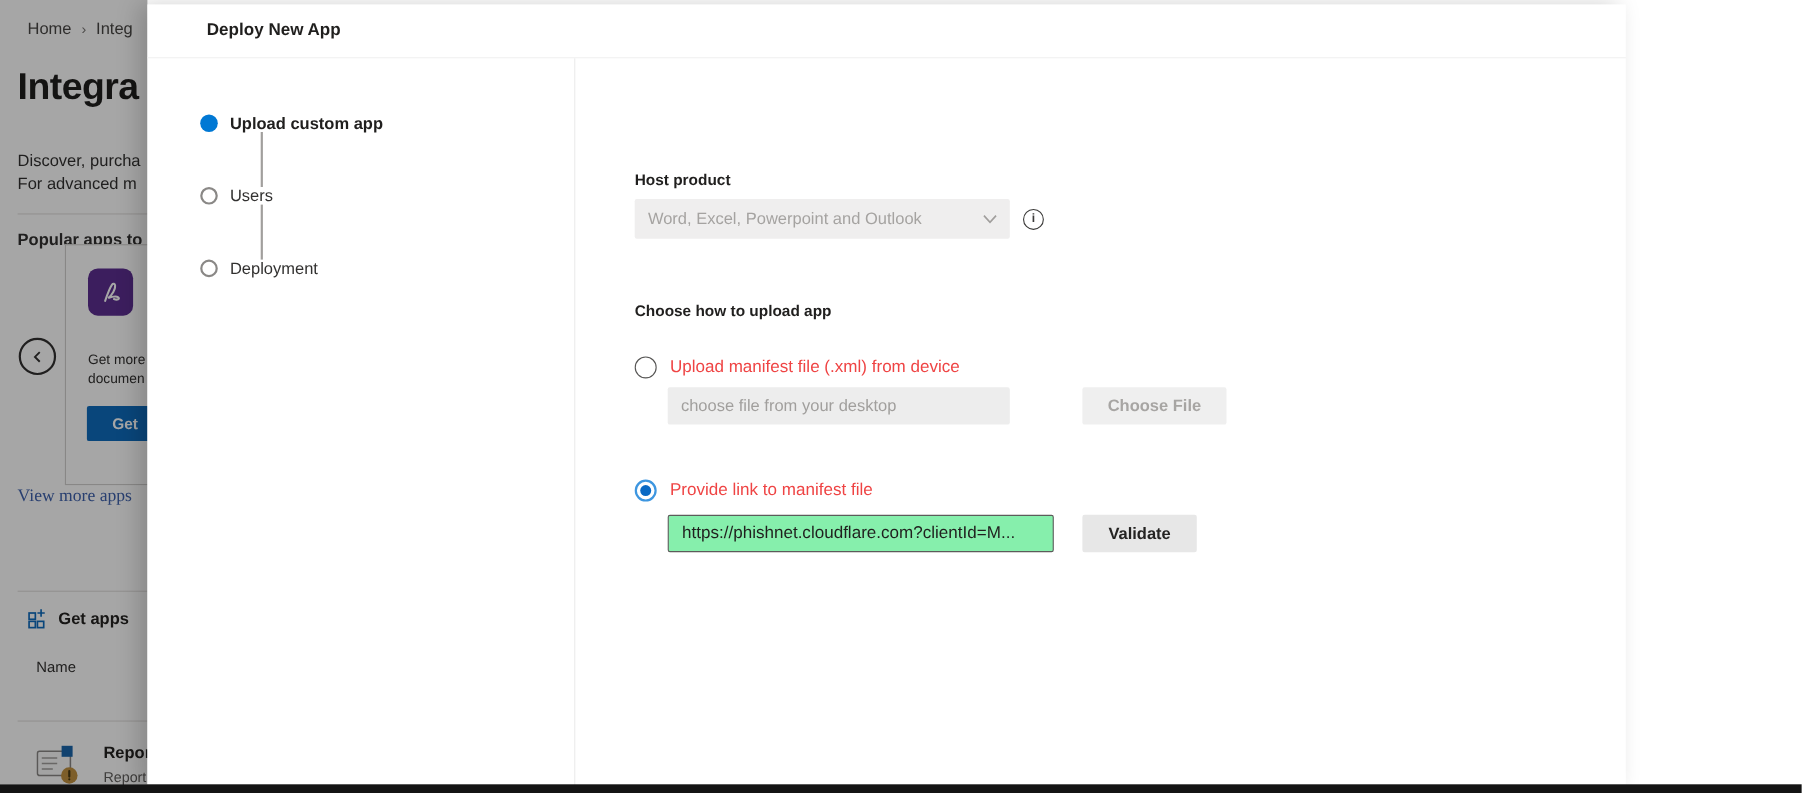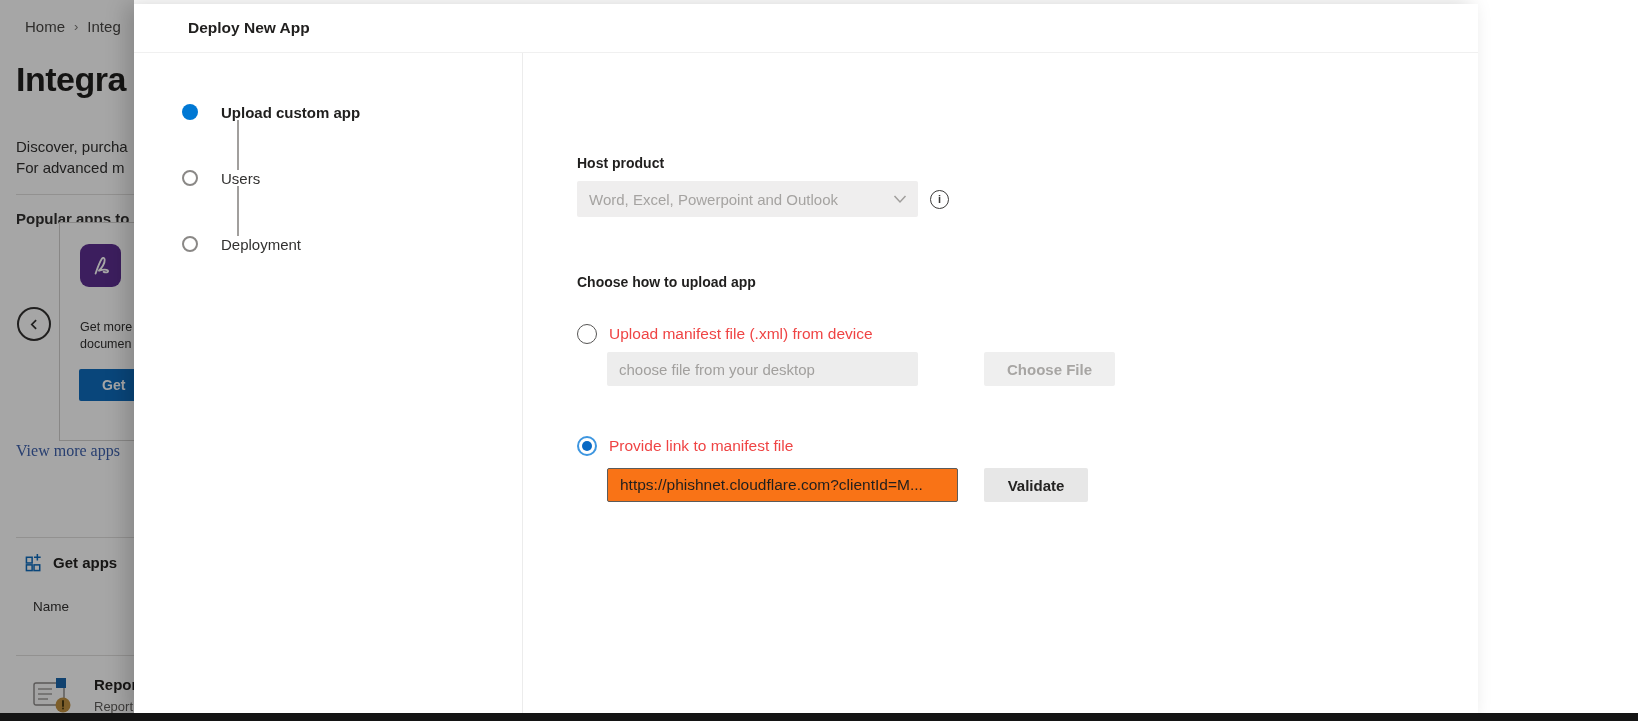--- a/index.html
+++ b/index.html
@@ -59,21 +59,21 @@
                   align-items:center; padding-left:54px; }
   .panel-title { font-size:15.5px; font-weight:700; color:#201f1e; }
   .panel-body { display:flex; height:664px; }
 
   
   .stepper { width:389px; border-right:1px solid #ececec; padding:51px 0 0 48px; }
   .step-row { display:flex; align-items:center; height:16px; cursor:pointer; }
   .step-dot { width:16px; height:16px; border-radius:50%; flex:0 0 16px; }
   .step-dot.active { background:#0078d4; }
   .step-dot.upcoming { background:#fff; border:2px solid #8a8886; }
-  .step-label { margin-left:23px; font-size:15px; color:#323130; white-space:nowrap; }
+  .step-label { margin-left:11px; font-size:15px; color:#323130; white-space:nowrap; }
   .step-label.active { font-weight:700; color:#201f1e; }
   .step-connector { width:2px; height:50px; background:#a19f9d; margin-left:55px; }
 
   
   .content { flex:1; padding:46px 0 0 54px; }
   .content-title { font-size:29px; font-weight:700; color:#1d1c1b; letter-spacing:-0.3px; }
   .field-label { font-size:14px; font-weight:700; color:#201f1e; }
   .host-label { margin-top:56px; }
   .dropdown-row { display:flex; align-items:center; margin-top:10px; }
   .dropdown { position:relative; width:341px; height:36px; background:#efeeee;
@@ -93,21 +93,21 @@
   .radio.on { border:2px solid #3d96e0; background:#fff; position:relative; }
   .radio.on::after { content:""; position:absolute; left:3px; top:3px; width:10px;
                      height:10px; border-radius:50%; background:#0969c4; }
   .radio-label { margin-left:12px; font-size:15.5px; color:#ef4444; white-space:nowrap; }
   .input-row { position:relative; margin:8px 0 0 30px; height:34px; width:600px; }
   .input-row.second { margin-top:12px; }
   .file-input { width:311px; height:34px; background:#ededed; border:none; border-radius:2px;
                 padding:0 12px; font-size:15px; color:#a19f9d;
                 font-family:"Liberation Sans", sans-serif; }
   .file-input::placeholder { color:#a19f9d; opacity:1; }
-  .url-input { width:351px; height:34px; background:#f97316; border:1px solid #5c5b5a;
+  .url-input { width:351px; height:34px; background:#86efac; border:1px solid #5c5b5a;
                border-radius:2px; padding:16px 12px; font-size:15.5px; color:#201f1e;
                font-family:"Liberation Sans", sans-serif; }
   .row-btn { position:absolute; top:0; height:34px; border:none; border-radius:2px;
              font-size:15px; font-family:"Liberation Sans", sans-serif; cursor:pointer; }
   .choose-file-btn { left:377px; width:131px; background:#efefef; color:#a7a5a3; font-weight:600; }
   .validate-btn { left:377px; width:104px; background:#e7e7e7; color:#242322; font-weight:700; }
 
   .bottom-bar { position:absolute; left:0; top:713px; width:1638px; height:8px; background:#141414; }
 </style>
 </head>

